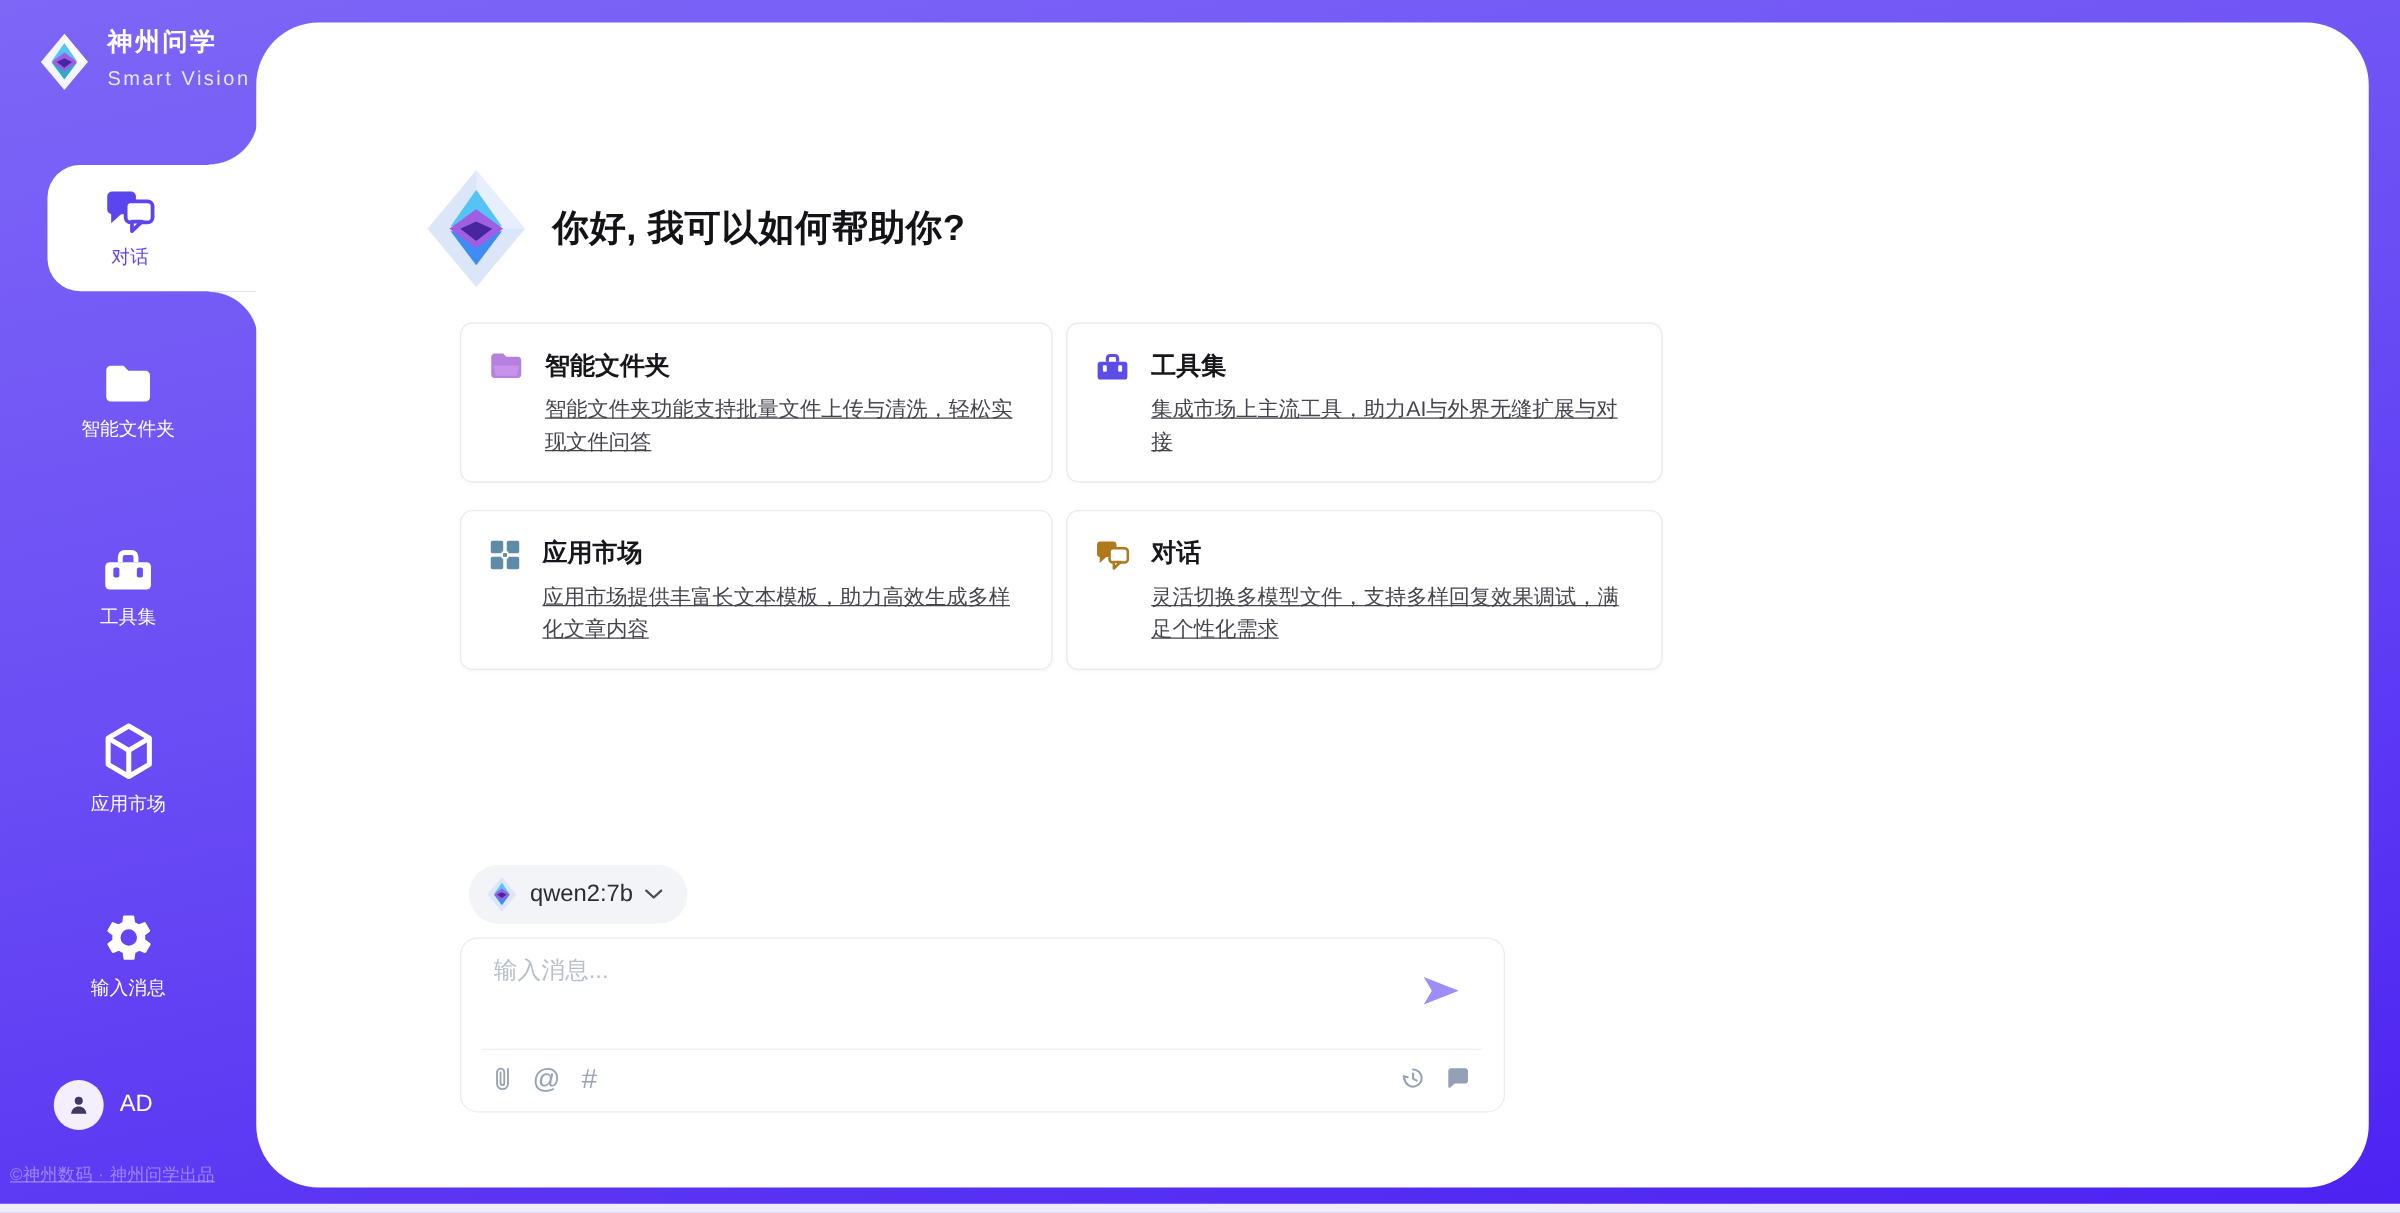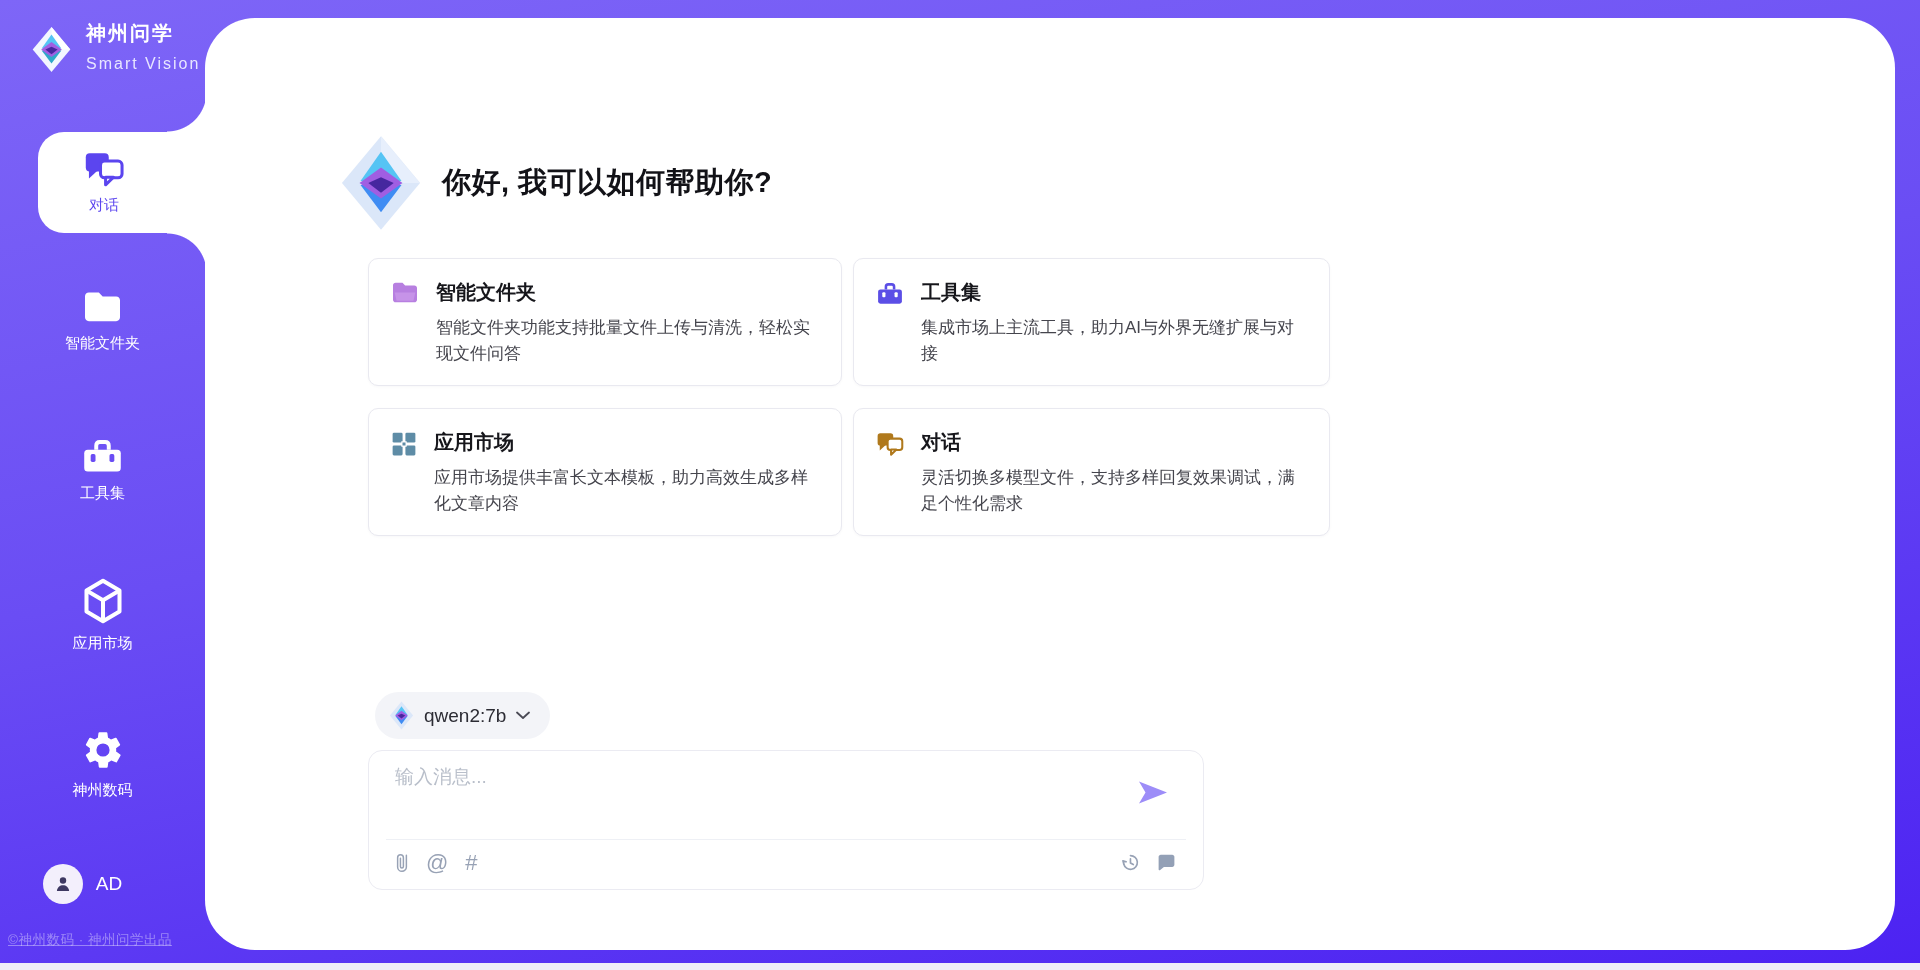--- a/index.html
+++ b/index.html
@@ -53,21 +53,21 @@
   
   .cards { position:absolute; left:368px; top:258px; width:962px;
            display:grid; grid-template-columns:474px 477px; gap:22px 11px; }
   .card {
     height:128px; background:#fff; border:1px solid #e9e9f0; border-radius:10px;
     padding:20px 22px 0 22px; display:flex; gap:17px; cursor:pointer;
     box-shadow:0 1px 3px rgba(25,25,60,.03);
   }
   .card-icon { flex:none; margin-top:2px; }
   .card-title { font-size:20px; font-weight:bold; color:#16161b; margin-bottom:9px; }
-  .card-desc  { font-size:17px; color:#45454d; line-height:1.5; }
+  .card-desc  { font-size:17px; color:#45454d; line-height:1.5;text-decoration:underline; }
 
   
   .model-pill {
     position:absolute; left:375px; top:692px; height:47px; padding:0 20px 0 14px;
     background:#f3f4f8; border-radius:24px; display:flex; align-items:center; gap:10px; cursor:pointer;
   }
   .model-label { font-size:19px; color:#2c2c34; }
 
   
   .composer { position:absolute; left:368px; top:750px; width:836px; height:140px;
@@ -142,21 +142,21 @@
       <path d="M3 7.3 L12 12.6 L21 7.3"></path>
       <path d="M12 12.6 V24"></path>
     </svg>
     <span>应用市场</span>
   </div>
 
   <div class="nav-item" id="nav-settings">
     <svg width="44" height="44" viewBox="0 0 24 24">
       <path fill="#ffffff" d="M19.14 12.94c.04-.3.06-.61.06-.94s-.02-.64-.07-.94l2.03-1.58a.5.5 0 0 0 .12-.64l-1.92-3.32a.5.5 0 0 0-.61-.22l-2.39.96a7.03 7.03 0 0 0-1.62-.94l-.36-2.54a.5.5 0 0 0-.5-.42h-3.84a.5.5 0 0 0-.5.42l-.36 2.54c-.59.24-1.13.56-1.62.94l-2.39-.96a.5.5 0 0 0-.61.22L2.74 8.84a.5.5 0 0 0 .12.64l2.03 1.58c-.05.3-.07.63-.07.94s.02.64.07.94l-2.03 1.58a.5.5 0 0 0-.12.64l1.92 3.32c.14.24.42.34.68.24l2.39-.96c.5.38 1.03.7 1.62.94l.36 2.54c.04.24.25.42.5.42h3.84c.25 0 .46-.18.5-.42l.36-2.54c.59-.24 1.13-.56 1.62-.94l2.39.96c.26.1.54 0 .68-.24l1.92-3.32a.5.5 0 0 0-.12-.64l-2.03-1.58zM12 15.6A3.6 3.6 0 1 1 12 8.4a3.6 3.6 0 0 1 0 7.2z"></path>
     </svg>
-    <span>神州数码</span>
+    <span>输入消息</span>
   </div>
 
   <div class="user-row">
     <span class="avatar">
       <svg width="22" height="22" viewBox="0 0 24 24">
         <circle cx="12" cy="8.2" r="3.5" fill="#3e3862"></circle>
         <path d="M5.3 19.6 c.6-4.2 3.3-6.2 6.7-6.2 s6.1 2 6.7 6.2 Z" fill="#3e3862"></path>
       </svg>
     </span>
     <span>AD</span>

